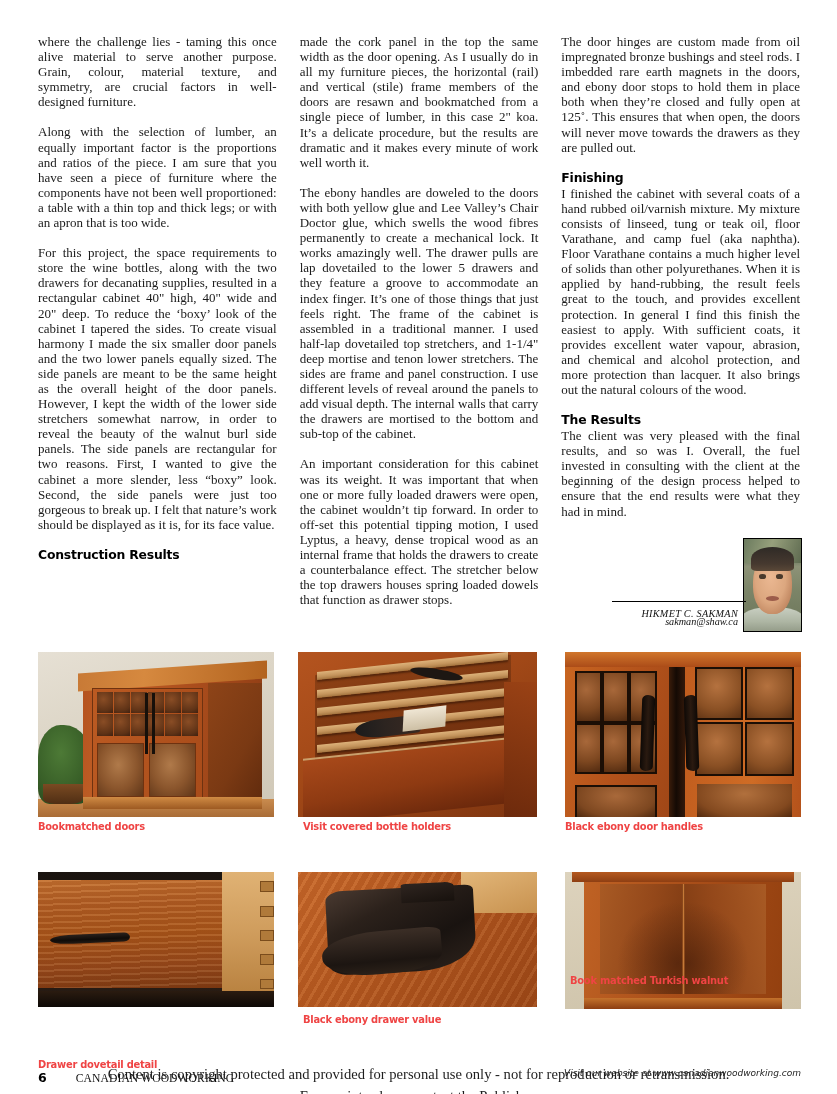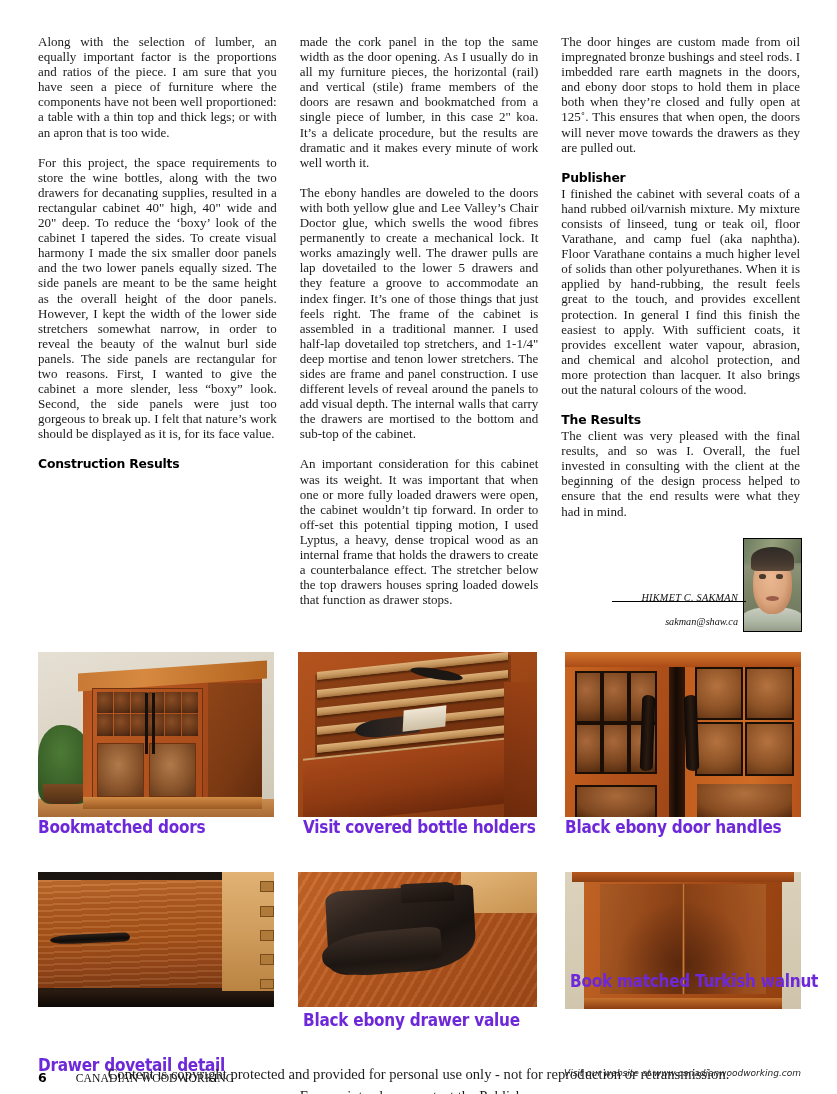--- a/index.html
+++ b/index.html
@@ -116,37 +116,37 @@
     position: absolute;
     right: 64px;
     text-align: right;
     font-family: "Liberation Serif", serif;
     font-style: italic;
     font-size: 10.2px;
     line-height: 12px;
     white-space: nowrap;
     color: #111;
   }
-  .author-name { top: 54px; letter-spacing: 0.3px; }
+  .author-name { top: 70px; letter-spacing: 0.3px; }
   .author-email { top: 78px; }
 
   
   .photo {
     position: absolute;
     overflow: hidden;
     background: #6b3f1d;
   }
   .caption {
     position: absolute;
     font-family: "DejaVu Sans Condensed", "DejaVu Sans", sans-serif;
     font-weight: bold;
-    font-size: 17px;
+    font-size: 11px;
     line-height: 14px;
     letter-spacing: -0.25px;
-    color: #6d28d9;
+    color: #ef4444;
     white-space: nowrap;
   }
   .ph-l { position: absolute; }
 
   
   #photo1 { left: 38px; top: 652px; width: 236px; height: 165px; }
   .p1-wall { left:0; top:0; width:100%; height:100%;
     background: linear-gradient(160deg,#e6e0d4 0%,#dcd5c6 40%,#cfc7b6 100%); }
   .p1-floor { left:0; bottom:0; width:100%; height:11%;
     background: linear-gradient(180deg,#c98b4e 0%,#a96c36 100%); }
@@ -345,34 +345,35 @@
   }
   #notice1 { top: 1066px; }
   #notice2 { top: 1088px; }
 </style>
 </head>
 <body>
 
 <div class="columns">
 
   <div class="col">
+    <p>where the challenge lies - taming this once alive material to serve another purpose. Grain, colour, material texture, and symmetry, are crucial factors in well-designed furniture.</p>
     <p>Along with the selection of lumber, an equally important factor is the proportions and ratios of the piece. I am sure that you have seen a piece of furniture where the components have not been well proportioned: a table with a thin top and thick legs; or with an apron that is too wide.</p>
     <p>For this project, the space requirements to store the wine bottles, along with the two drawers for decanating supplies, resulted in a rectangular cabinet 40" high, 40" wide and 20" deep. To reduce the ‘boxy’ look of the cabinet I tapered the sides. To create visual harmony I made the six smaller door panels and the two lower panels equally sized. The side panels are meant to be the same height as the overall height of the door panels. However, I kept the width of the lower side stretchers somewhat narrow, in order to reveal the beauty of the walnut burl side panels. The side panels are rectangular for two reasons. First, I wanted to give the cabinet a more slender, less “boxy” look. Second, the side panels were just too gorgeous to break up. I felt that nature’s work should be displayed as it is, for its face value.</p>
     <div class="subhead">Construction Results</div>
   </div>
 
   <div class="col">
     <p>made the cork panel in the top the same width as the door opening. As I usually do in all my furniture pieces, the horizontal (rail) and vertical (stile) frame members of the doors are resawn and bookmatched from a single piece of lumber, in this case 2" koa. It’s a delicate procedure, but the results are dramatic and it makes every minute of work well worth it.</p>
     <p>The ebony handles are doweled to the doors with both yellow glue and Lee Valley’s Chair Doctor glue, which swells the wood fibres permanently to create a mechanical lock. It works amazingly well. The drawer pulls are lap dovetailed to the lower 5 drawers and they feature a groove to accommodate an index finger. It’s one of those things that just feels right. The frame of the cabinet is assembled in a traditional manner. I used half-lap dovetailed top stretchers, and 1-1/4" deep mortise and tenon lower stretchers. The sides are frame and panel construction. I use different levels of reveal around the panels to add visual depth. The internal walls that carry the drawers are mortised to the bottom and sub-top of the cabinet.</p>
     <p class="tight">An important consideration for this cabinet was its weight. It was important that when one or more fully loaded drawers were open, the cabinet wouldn’t tip forward. In order to off-set this potential tipping motion, I used Lyptus, a heavy, dense tropical wood as an internal frame that holds the drawers to create a counterbalance effect. The stretcher below the top drawers houses spring loaded dowels that function as drawer stops.</p>
   </div>
 
   <div class="col">
     <p>The door hinges are custom made from oil impregnated bronze bushings and steel rods. I imbedded rare earth magnets in the doors, and ebony door stops to hold them in place both when they’re closed and fully open at 125˚. This ensures that when open, the doors will never move towards the drawers as they are pulled out.</p>
-    <div class="subhead">Publisher</div>
+    <div class="subhead">Finishing</div>
     <p>I finished the cabinet with several coats of a hand rubbed oil/varnish mixture. My mixture consists of linseed, tung or teak oil, floor Varathane, and camp fuel (aka naphtha). Floor Varathane contains a much higher level of solids than other polyurethanes. When it is applied by hand-rubbing, the result feels great to the touch, and provides excellent protection. In general I find this finish the easiest to apply. With sufficient coats, it provides excellent water vapour, abrasion, and chemical and alcohol protection, and more protection than lacquer. It also brings out the natural colours of the wood.</p>
     <div class="subhead">The Results</div>
     <p class="tight">The client was very pleased with the final results, and so was I. Overall, the fuel invested in consulting with the client at the beginning of the design process helped to ensure that the end results were what they had in mind.</p>
   </div>
 
 </div>
 
 <div class="author-block">
   <div class="author-photo">
     <span class="ap-layer ap-bg"></span>

